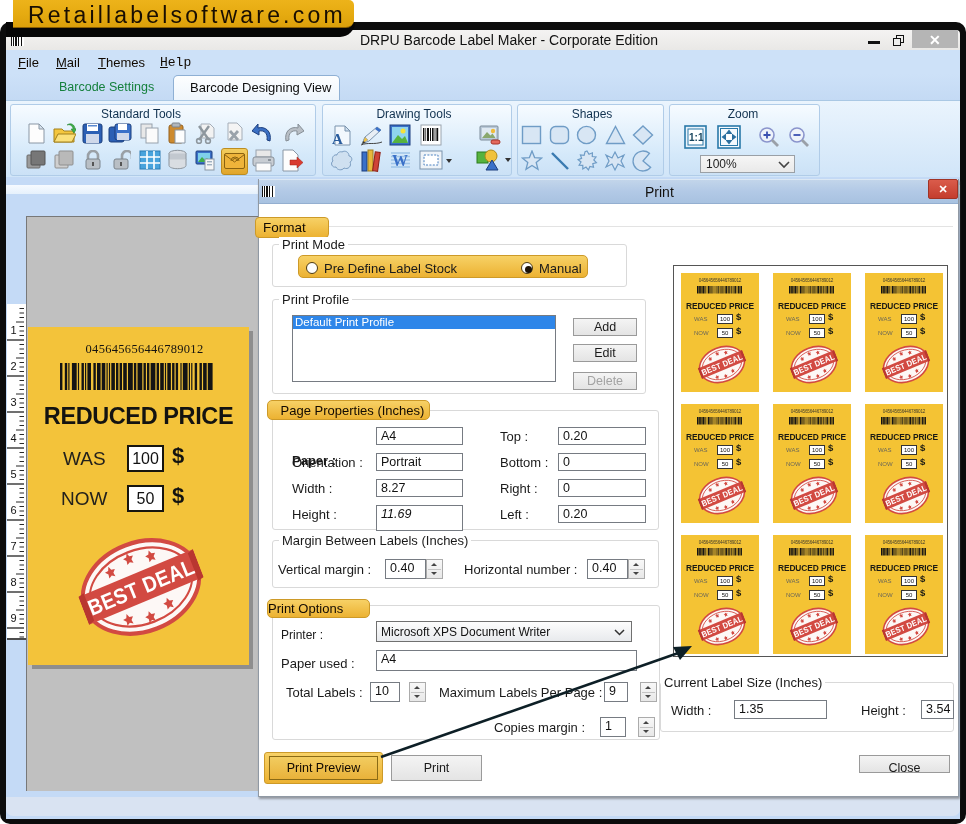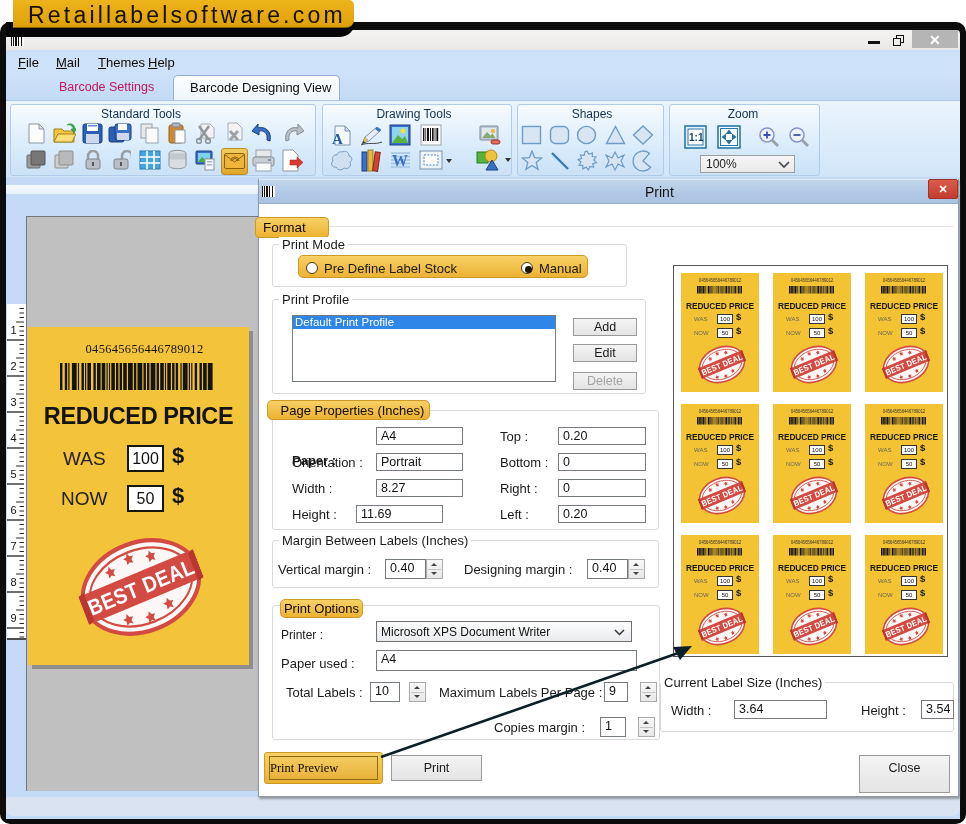--- a/index.html
+++ b/index.html
@@ -69,34 +69,35 @@
   .mlab svg.st { position:absolute; left:17px; top:73px; transform:rotate(-21deg); }
 
 </style>
 </head>
 <body>
 <div id="stage">
   <div class="abs" id="win"></div>
 <div class="abs" id="winroot" style="left:0; top:22px; width:966px; height:802px;">
   <div class="abs" id="titlebar"></div>
   <div class="abs bars" style="left:11px; top:13px; width:13px; height:11px;"></div>
+  <div class="abs" id="titletext">DRPU Barcode Label Maker - Corporate Edition</div>
 
   <div class="abs" style="left:912px; top:8px; width:46px; height:18px; background:#b5b5b5;"></div>
   <div class="abs" style="left:868px; top:19px; width:12px; height:3px; background:#111;"></div>
   <div class="abs" style="left:896px; top:13px; width:8px; height:8px; border:1.5px solid #111;"></div>
   <div class="abs" style="left:893px; top:16px; width:8px; height:8px; border:1.5px solid #111; background:#ededec;"></div>
   <div class="abs" style="left:929px; top:10px; width:13px; height:13px; color:#fff; font-size:14px; font-weight:bold;">✕</div>
   <div class="abs" id="menubar"></div>
   <div class="abs menuitem" style="left:18px;"><u>F</u>ile</div>
   <div class="abs menuitem" style="left:56px;"><u>M</u>ail</div>
   <div class="abs menuitem" style="left:98px;"><u>T</u>hemes</div>
-  <div class="abs menuitem" style="left:148px;"><u>H</u>elp</div>
+  <div class="abs menuitem" style="left:160px;font-family:Liberation Mono, monospace;"><u>H</u>elp</div>
   <div class="abs" id="tabrow"></div>
   <div class="abs" id="tabactive"></div>
-  <div class="abs" style="left:59px; top:57.5px; font-size:12.5px; color:#be185d;">Barcode Settings</div>
+  <div class="abs" style="left:59px; top:57.5px; font-size:12.5px; color:#15803d;">Barcode Settings</div>
   <div class="abs" style="left:190px; top:57.5px; font-size:13px; color:#0d0d0d;">Barcode Designing View</div>
   <div class="abs" id="toolbar"></div>
   <div class="abs tbpanel" style="left:10px; width:306px;"></div>
   <div class="abs tbpanel" style="left:322px; width:190px;"></div>
   <div class="abs tbpanel" style="left:517px; width:147px;"></div>
   <div class="abs tbpanel" style="left:669px; width:151px;"></div>
   <div class="abs tblabel" style="left:41px;">Standard Tools</div>
   <div class="abs tblabel" style="left:314px;">Drawing Tools</div>
   <div class="abs tblabel" style="left:492px;">Shapes</div>
   <div class="abs tblabel" style="left:643px;">Zoom</div>
@@ -535,41 +536,41 @@
   <div class="abs input" style="left:558px; top:405px; width:88px; height:18px;">0.20</div>
   <div class="abs flabel" style="left:292px; top:433px;">Orientation :</div>
   <div class="abs input" style="left:376px; top:431px; width:87px; height:18px;">Portrait</div>
   <div class="abs flabel" style="left:500px; top:433px;">Bottom :</div>
   <div class="abs input" style="left:558px; top:431px; width:88px; height:18px;">0</div>
   <div class="abs flabel" style="left:292px; top:459px;">Width :</div>
   <div class="abs input" style="left:376px; top:457px; width:87px; height:18px;">8.27</div>
   <div class="abs flabel" style="left:500px; top:459px;">Right :</div>
   <div class="abs input" style="left:558px; top:457px; width:88px; height:18px;">0</div>
   <div class="abs flabel" style="left:292px; top:485px;">Height :</div>
-  <div class="abs input" style="left:356px; top:483px; width:87px; height:18px;">11.69</div>
+  <div class="abs input" style="left:376px; top:483px; width:87px; height:26px;font-style:italic;">11.69</div>
   <div class="abs flabel" style="left:500px; top:485px;">Left :</div>
   <div class="abs input" style="left:558px; top:483px; width:88px; height:18px;">0.20</div>
 
   <div class="abs gbox" style="left:272px; top:518px; width:387px; height:48px;"></div>
   <div class="abs glabel" style="left:279px; top:511px;">Margin Between Labels (Inches)</div>
   <div class="abs flabel" style="left:278px; top:540px;">Vertical margin :</div>
   <div class="abs input" style="left:385px; top:537px; width:41px; height:20px;">0.40</div>
   <div class="abs spin" style="left:426px; top:537px; height:20px;">
         <i class="su"></i>
         <i class="sd"></i>
       </div>
-  <div class="abs flabel" style="left:464px; top:540px;">Designing margin :</div>
+  <div class="abs flabel" style="left:464px; top:540px;">Horizontal number :</div>
   <div class="abs input" style="left:587px; top:537px; width:41px; height:20px;">0.40</div>
   <div class="abs spin" style="left:628px; top:537px; height:20px;">
         <i class="su"></i>
         <i class="sd"></i>
       </div>
 
   <div class="abs gbox" style="left:272px; top:583px; width:388px; height:135px;"></div>
-  <div class="abs gold" style="left:280px; top:577px; width:83px; height:19px; font-size:13px; text-align:center; line-height:18px;">Print Options</div>
+  <div class="abs gold" style="left:267px; top:577px; width:103px; height:19px; font-size:13px; line-height:18px;">Print Options</div>
   <div class="abs flabel" style="left:281px; top:606px; font-size:12px;">Printer :</div>
   <div class="abs input" style="left:376px; top:599px; width:256px; height:21px; background:linear-gradient(#fdfdfd,#e8eaed); border-color:#707070; font-size:12px; padding-top:3px;">Microsoft XPS Document Writer</div>
   <svg class="abs" style="left:614px; top:607px;" width="11" height="7">
         <path d="M1 1l4.5 4.5L10 1" fill="none" stroke="#333" stroke-width="1.5"></path>
       </svg>
   <div class="abs flabel" style="left:281px; top:634px;">Paper used :</div>
   <div class="abs input" style="left:376px; top:628px; width:261px; height:21px;">A4</div>
   <div class="abs flabel" style="left:286px; top:663px;">Total Labels :</div>
   <div class="abs input" style="left:370px; top:660px; width:30px; height:20px;">10</div>
   <div class="abs spin" style="left:409px; top:660px; height:20px;">
@@ -583,28 +584,28 @@
         <i class="sd"></i>
       </div>
   <div class="abs flabel" style="left:494px; top:698px;">Copies margin :</div>
   <div class="abs input" style="left:600px; top:695px; width:26px; height:20px;">1</div>
   <div class="abs spin" style="left:638px; top:695px; height:20px;">
         <i class="su"></i>
         <i class="sd"></i>
       </div>
 
   <div class="abs gold" style="left:264px; top:730px; width:119px; height:32px; border-radius:3px;"></div>
-  <div class="abs" style="left:269px; top:734px; width:109px; height:24px; border:1px solid #8a6a14; background:linear-gradient(#f2cc60,#e9b23a); font-size:12.5px; text-align:left; line-height:23px; color:#120a02;font-family:Liberation Serif, serif;">Print Preview</div>
+  <div class="abs" style="left:269px; top:734px; width:109px; height:24px; border:1px solid #8a6a14; background:linear-gradient(#f2cc60,#e9b23a); font-size:12.5px; text-align:center; line-height:23px; color:#120a02;">Print Preview</div>
   <div class="abs btn" style="left:391px; top:733px; width:91px; height:26px; line-height:25px;">Print</div>
-  <div class="abs btn" style="left:859px; top:733px; width:91px; height:38px; line-height:25px;">Close</div>
+  <div class="abs btn" style="left:859px; top:733px; width:91px; height:18px; line-height:25px;">Close</div>
 
   <div class="abs gbox" style="left:660px; top:660px; width:294px; height:50px;"></div>
   <div class="abs glabel" style="left:661px; top:653px;">Current Label Size (Inches)</div>
   <div class="abs flabel" style="left:671px; top:681px;">Width :</div>
-  <div class="abs input" style="left:734px; top:678px; width:93px; height:19px;">3.64</div>
+  <div class="abs input" style="left:734px; top:678px; width:93px; height:19px;">1.35</div>
   <div class="abs flabel" style="left:861px; top:681px;">Height :</div>
   <div class="abs input" style="left:921px; top:678px; width:33px; height:19px;">3.54</div>
 
   <div class="abs" style="left:673px; top:243px; width:275px; height:392px; background:#fff; border:1px solid #555;" id="preview"></div>
 
   <div class="mlab" style="left:681px; top:251px;">
         <div class="n">045645656446789012</div>
 <svg class="bc" width="46" height="7.5">
           <rect x="0.00" y="0" width="1.06" height="7.5" fill="#141414"></rect>
           <rect x="1.42" y="0" width="1.42" height="7.5" fill="#141414"></rect>

